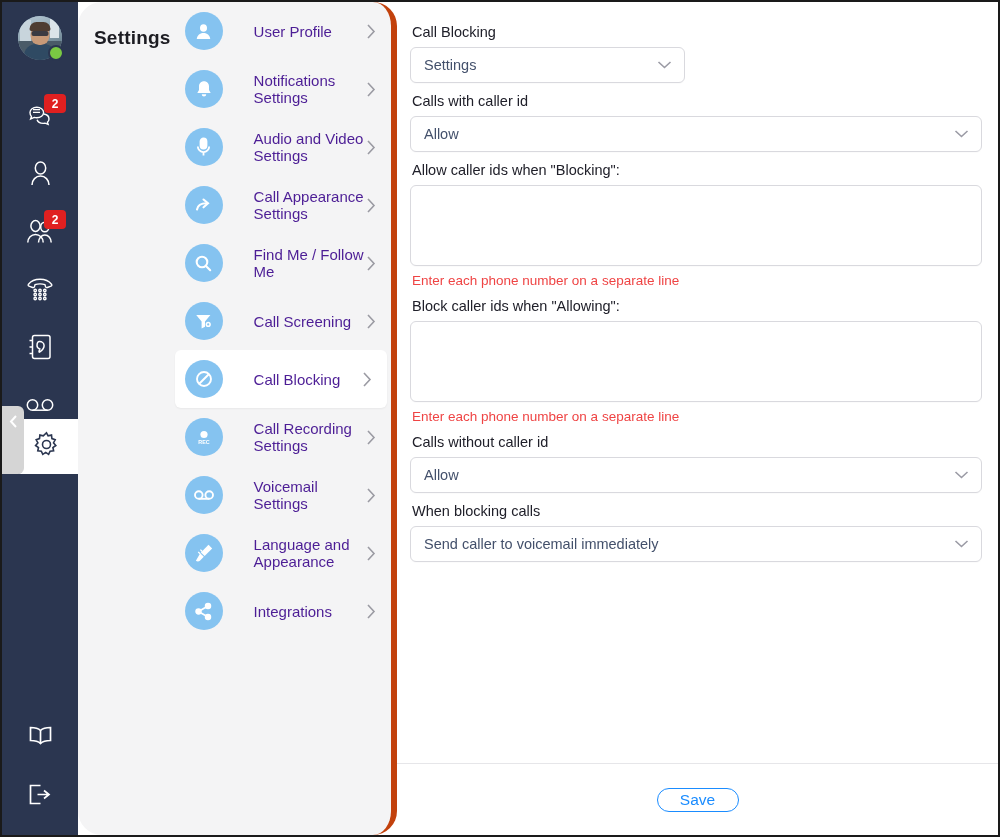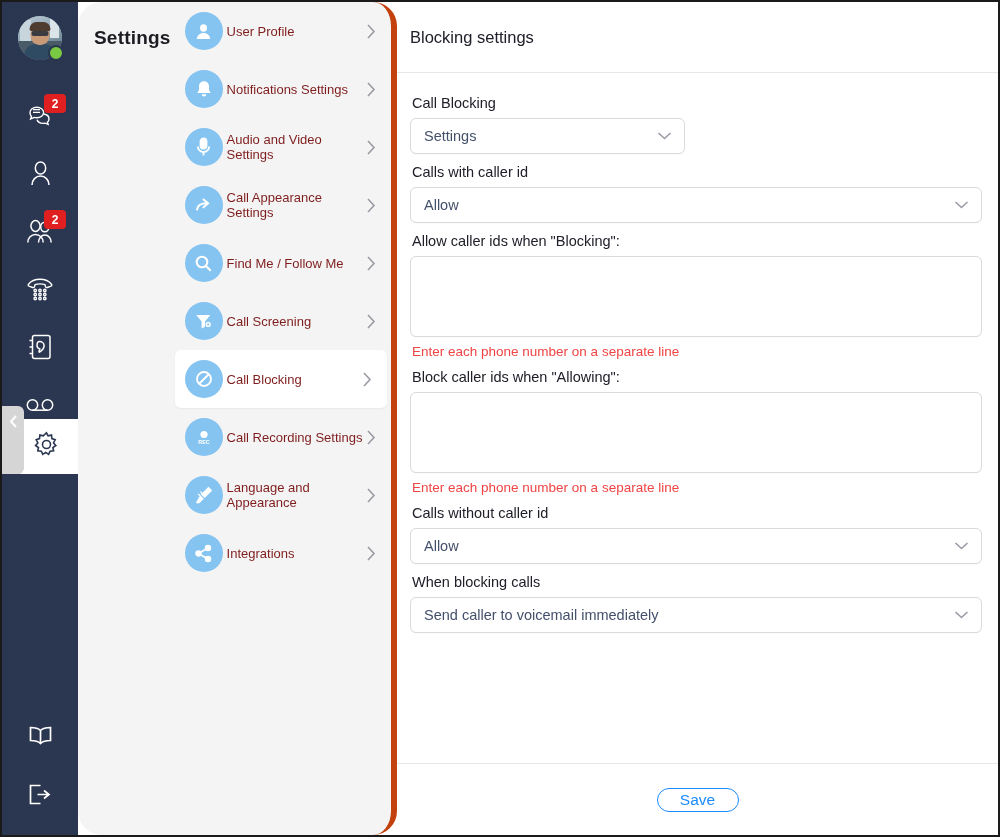--- a/index.html
+++ b/index.html
@@ -140,23 +140,23 @@
     box-shadow: 0 1px 2px rgba(0,0,0,.05);
   }
   .si-icon {
     width: 38px; height: 38px; border-radius: 50%;
     background: #85c3f0;
     display: flex; align-items: center; justify-content: center;
     color: #ffffff;
     flex: 0 0 38px;
   }
   .si-label {
-    margin-left: 4px;
-    font-size: 13px;
-    color: #7f1d1d;
+    margin-left: 31px;
+    font-size: 15px;
+    color: #4c1d95;
     flex: 1 1 auto;
   }
   .si-chevron { color: #9b9ba3; display: flex; align-items: center; }
 
   
   .content {
     flex: 1 1 auto;
     display: flex; flex-direction: column;
     background: #ffffff;
     min-width: 0;
@@ -478,20 +478,35 @@
             </svg>
         </span>
         <span class="si-label">Call Recording Settings</span>
         <span class="si-chevron">
           <svg width="11" height="17" viewBox="0 0 11 17" fill="none" stroke="#9b9ba3" stroke-width="1.6">
               <path d="M2 2l6 6.5L2 15"></path>
             </svg>
         </span>
       </div>
 
+      <div class="settings-row">
+        <span class="si-icon">
+          <svg width="22" height="12" viewBox="0 0 22 12" fill="none" stroke="#fff" stroke-width="1.9">
+              <circle cx="5.8" cy="6" r="3.8"></circle>
+              <circle cx="16.2" cy="6" r="3.8"></circle>
+              <path d="M5.8 9.8h10.4"></path>
+            </svg>
+        </span>
+        <span class="si-label">Voicemail Settings</span>
+        <span class="si-chevron">
+          <svg width="11" height="17" viewBox="0 0 11 17" fill="none" stroke="#9b9ba3" stroke-width="1.6">
+              <path d="M2 2l6 6.5L2 15"></path>
+            </svg>
+        </span>
+      </div>
 
       <div class="settings-row">
         <span class="si-icon">
           <svg width="20" height="20" viewBox="0 0 20 20" fill="#fff">
               <path d="M14.5 1.8l3.7 3.7-7.6 7.6-3.7-3.7z"></path>
               <path d="M6.2 10.2l3.6 3.6-3.9 3.9c-1.1 1.1-2.9 1.1-4 0l4.3-7.5z"></path>
               <path d="M6.4 6.6l1.9 1.9M4.2 8.9l1.9 1.9" stroke="#fff" stroke-width="1.3"></path>
             </svg>
         </span>
         <span class="si-label">Language and Appearance</span>
@@ -517,21 +532,20 @@
               <path d="M2 2l6 6.5L2 15"></path>
             </svg>
         </span>
       </div>
 
 
     </div>
   </div>
 
   <div class="content">
-    <div class="content-header">Blocking settings</div>
 
     <div class="content-body">
 
       <div class="field-label first">Call Blocking</div>
       <div class="select narrow">
         <span>Settings</span>
         <span class="select-chevron">
           <svg width="15" height="9" viewBox="0 0 15 9" fill="none" stroke="#9b9ba5" stroke-width="1.6">
               <path d="M1.5 1.5L7.5 7l6-5.5"></path>
             </svg>

